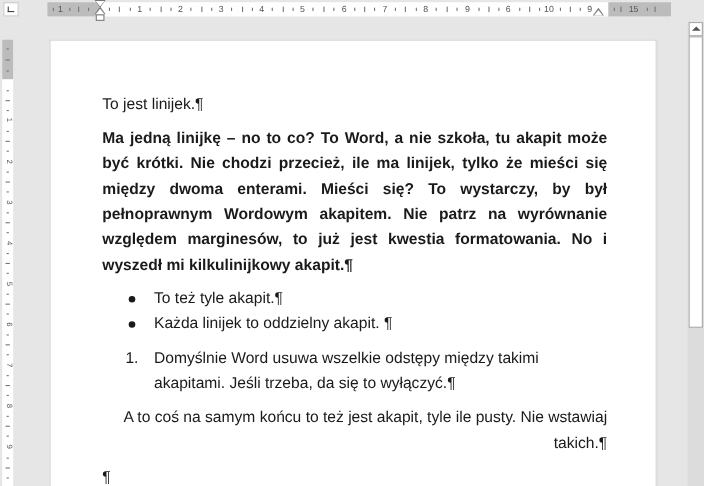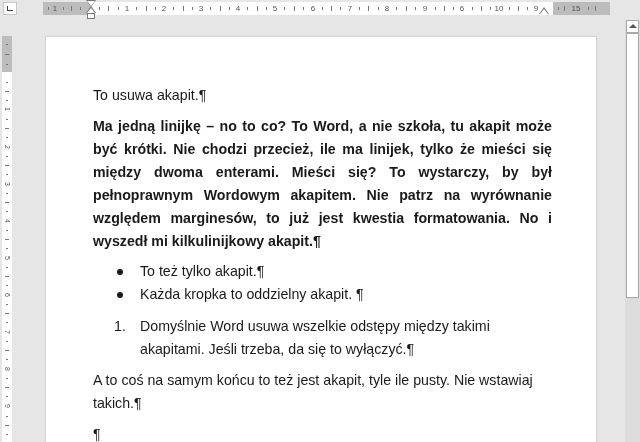--- a/index.html
+++ b/index.html
@@ -41,21 +41,21 @@
   .doc-text { position: absolute; left: 47px; top: 47px; width: 459px; font-family: "Liberation Sans", sans-serif; font-size: 14.2px; color: #1a1a1a; line-height: 23px; }
   .doc-text p { margin: 0; }
   .p1 { margin-bottom: 8px !important; }
   .p2 { text-align: justify; margin-bottom: 7px !important; font-weight: bold; }
   .bullet-list { list-style: none; margin: 0 0 9px 0; }
   .bullet-list li { position: relative; padding-left: 47px; }
   .bullet-list li .dot { position: absolute; left: 24px; top: 9px; width: 6px; height: 6px; border-radius: 50%; background: #1a1a1a; }
   .num-list { list-style: none; margin: 0 0 8px 0; }
   .num-list li { position: relative; padding-left: 47px; }
   .num-list li .num { position: absolute; left: 21px; top: 0; }
-  .p-last { margin-bottom: 8px !important; }
+  .p-last { margin-bottom: 8px !important; text-align: right; }
   .pilcrow { color: #1a1a1a; }
 
   
   .scrollbar { position: absolute; left: 625px; top: 20px; width: 15px; height: 422px; background: #dcdcdc; }
   .scroll-up { position: absolute; left: 1px; top: 0; width: 13px; height: 13px; background: #fff; border: 1px solid #a8a8a8; }
   .scroll-up .arrow { position: absolute; left: 2px; top: 3px; width: 0; height: 0; border-left: 4px solid transparent; border-right: 4px solid transparent; border-bottom: 4px solid #555; }
   .scroll-thumb { position: absolute; left: 1px; top: 13px; width: 13px; height: 265px; background: #fff; border: 1px solid #a8a8a8; }
 </style>
 </head>
 <body>
@@ -184,32 +184,32 @@
   <span class="vmid" style="top:351px"></span>
   <span class="vmini" style="top:360px"></span>
   <span class="vtick" style="top:365px">9</span>
   <span class="vmini" style="top:380px"></span>
   <span class="vmid" style="top:389px"></span>
   <span class="vmini" style="top:398px"></span>
 </div>
 
 <div class="page">
   <div class="doc-text">
-    <p class="p1"><span>To usuwa akapit.</span><span class="pilcrow">¶</span></p>
+    <p class="p1"><span>To jest linijek.</span><span class="pilcrow">¶</span></p>
 
     <p class="p2"><span>Ma jedną linijkę – no to co? To Word, a nie szkoła, tu akapit może być krótki. Nie chodzi przecież, ile ma linijek, tylko że mieści się między dwoma enterami. Mieści się? To wystarczy, by był pełnoprawnym Wordowym akapitem. Nie patrz na wyrównanie względem marginesów, to już jest kwestia formatowania. No i wyszedł mi kilkulinijkowy akapit.</span><span class="pilcrow">¶</span></p>
 
     <ul class="bullet-list">
       <li>
         <span class="dot"></span>
-        <span>To też tylko akapit.</span><span class="pilcrow">¶</span>
+        <span>To też tyle akapit.</span><span class="pilcrow">¶</span>
       </li>
       <li>
         <span class="dot"></span>
-        <span style="white-space:pre">Każda kropka to oddzielny akapit. </span><span class="pilcrow">¶</span>
+        <span style="white-space:pre">Każda linijek to oddzielny akapit. </span><span class="pilcrow">¶</span>
       </li>
     </ul>
 
     <ol class="num-list">
       <li>
         <span class="num">1.</span>
         <span>Domyślnie Word usuwa wszelkie odstępy między takimi akapitami. Jeśli trzeba, da się to wyłączyć.</span><span class="pilcrow">¶</span>
       </li>
     </ol>
 

